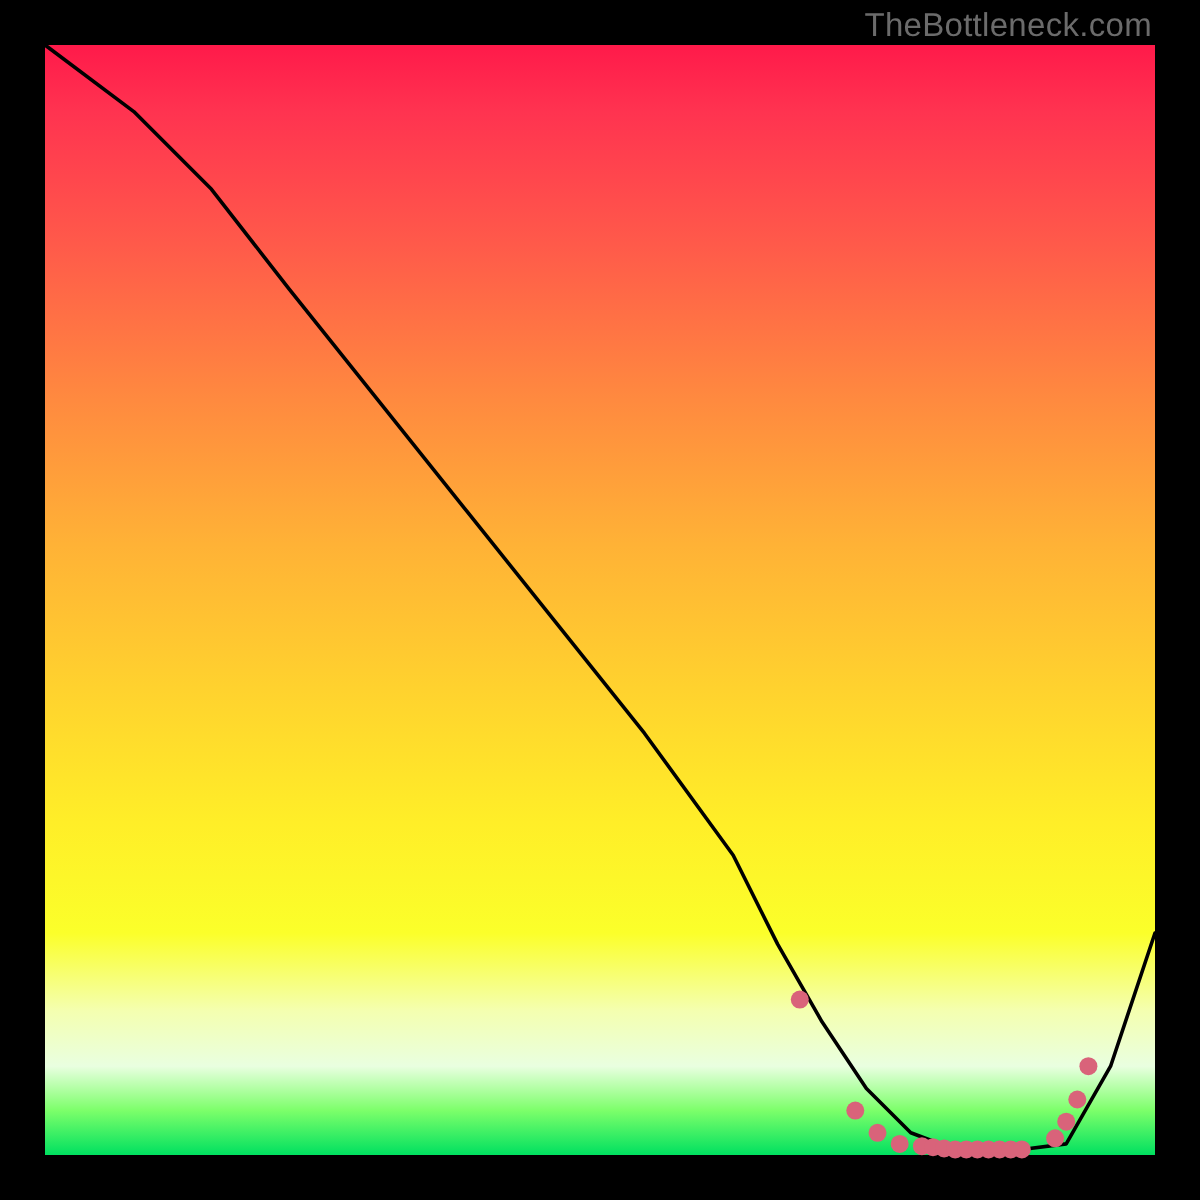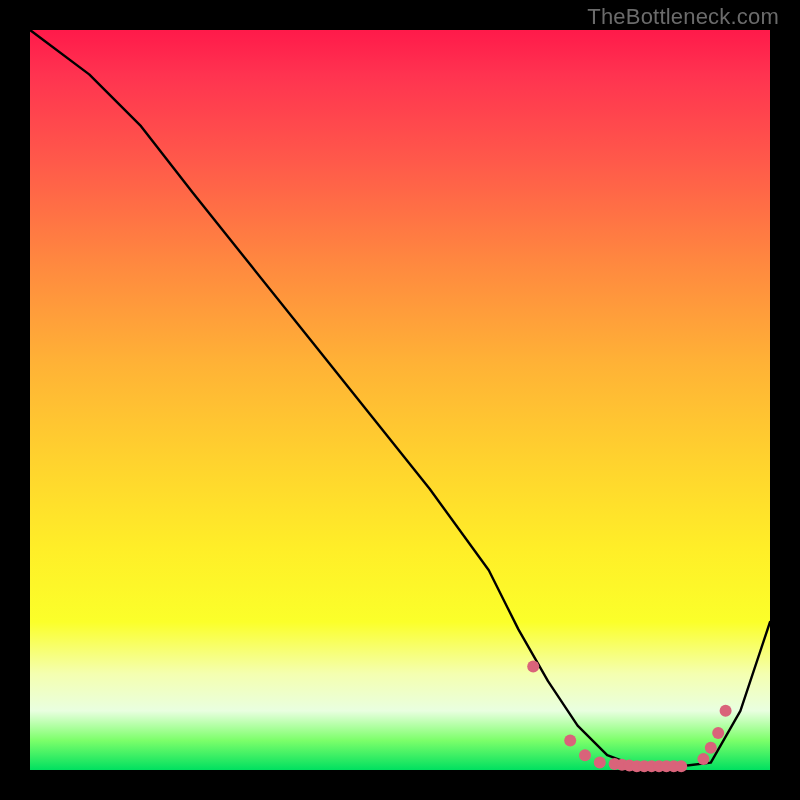--- a/index.html
+++ b/index.html
@@ -35,21 +35,21 @@
       #fbff2a 80%,
       #f4ffb0 87%,
       #e9ffe0 92%,
       #7cff6a 96%,
       #00e060 100%
     );
   }
   .watermark {
     position: absolute;
     top: 4px;
-    right: 21px;
+    right: 32px;
     color: #6b6b6b;
     font-size: 22px;
     letter-spacing: 0.2px;
     user-select: none;
   }
   svg.curve {
     position: absolute;
     left: 0;
     top: 0;
     width: 740px;

